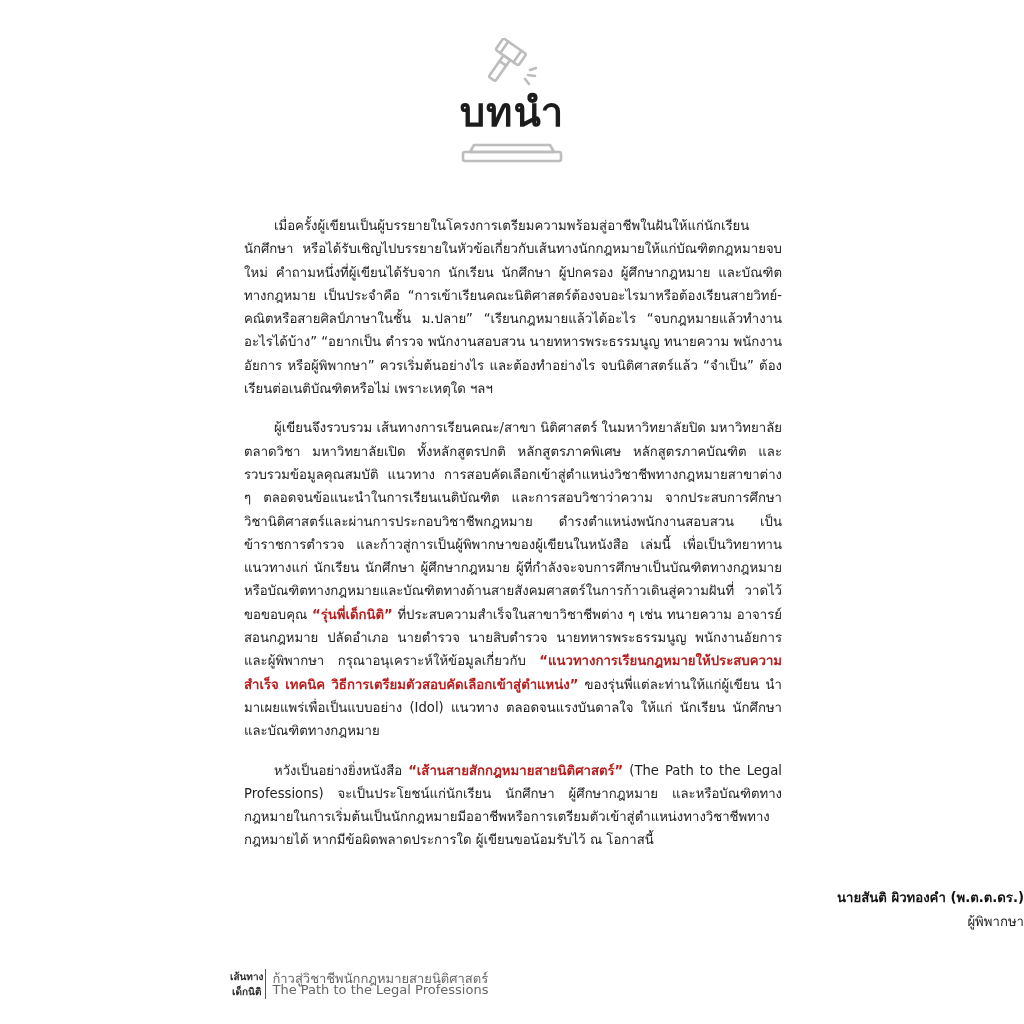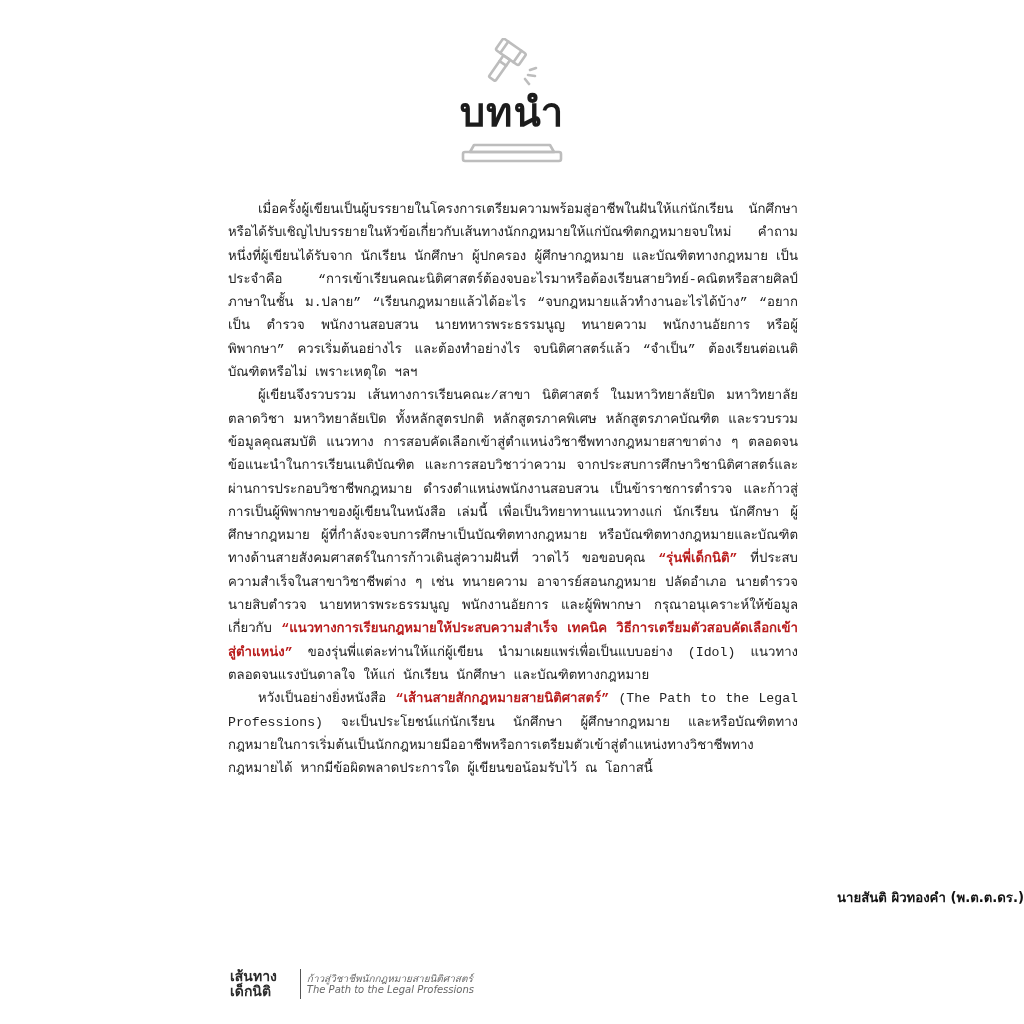--- a/index.html
+++ b/index.html
@@ -59,23 +59,22 @@
       left: 228px;
       top: 198px;
       width: 570px;
       font-family: "DejaVu Sans", sans-serif;
       font-size: 13.2px;
       line-height: 23.3px;
       color: #222;
       text-align: justify;
     }
     .body-text p {
-      margin: 0;
+      margin: 16px;
       text-indent: 30px;
-      font-family: Liberation Mono, monospace;
     }
     .body-text b {
       font-weight: bold;
       color: #b91c1c;
     }
     .signature {
       position: absolute;
       left: 0;
       width: 1024px;
       top: 886px;
@@ -93,33 +92,33 @@
       position: absolute;
       left: 230px;
       top: 966px;
       height: 36px;
       display: flex;
       align-items: center;
     }
     .footer .logo {
       font-family: "DejaVu Sans", sans-serif;
       font-weight: bold;
-      font-size: 14px;
+      font-size: 10px;
       line-height: 15px;
       color: #2a2a2a;
-      padding-right: 23px;
+      padding-right: 2px;
       border-right: 1.5px solid #555;
+      text-align: center;
     }
     .footer .tagline {
       padding-left: 6px;
       font-family: "DejaVu Sans", sans-serif;
-      font-size: 10px;
+      font-size: 13px;
       line-height: 11px;
       color: #666;
-      font-style: italic;
     }
   </style>
 </head>
 <body>
 
 <div class="page">
 
   <div class="header">
     <svg class="gavel" viewBox="0 0 80 60" fill="none" stroke="#bdbdbd" stroke-width="2.6" stroke-linejoin="round" stroke-linecap="round">
 
@@ -150,20 +149,21 @@
     <p>
       <span>ผู้เขียนจึงรวบรวม เส้นทางการเรียนคณะ/สาขา นิติศาสตร์ ในมหาวิทยาลัยปิด มหาวิทยาลัยตลาดวิชา มหาวิทยาลัยเปิด ทั้งหลักสูตรปกติ หลักสูตรภาคพิเศษ หลักสูตรภาคบัณฑิต และรวบรวมข้อมูลคุณสมบัติ แนวทาง การสอบคัดเลือกเข้าสู่ตำแหน่งวิชาชีพทางกฎหมายสาขาต่าง ๆ ตลอดจนข้อแนะนำในการเรียนเนติบัณฑิต และการสอบวิชาว่าความ จากประสบการศึกษาวิชานิติศาสตร์และผ่านการประกอบวิชาชีพกฎหมาย ดำรงตำแหน่งพนักงานสอบสวน เป็นข้าราชการตำรวจ และก้าวสู่การเป็นผู้พิพากษาของผู้เขียนในหนังสือ เล่มนี้ เพื่อเป็นวิทยาทานแนวทางแก่ นักเรียน นักศึกษา ผู้ศึกษากฎหมาย ผู้ที่กำลังจะจบการศึกษาเป็นบัณฑิตทางกฎหมาย หรือบัณฑิตทางกฎหมายและบัณฑิตทางด้านสายสังคมศาสตร์ในการก้าวเดินสู่ความฝันที่ วาดไว้ ขอขอบคุณ </span><b>“รุ่นพี่เด็กนิติ”</b><span> ที่ประสบความสำเร็จในสาขาวิชาชีพต่าง ๆ  เช่น ทนายความ อาจารย์สอนกฎหมาย ปลัดอำเภอ นายตำรวจ นายสิบตำรวจ นายทหารพระธรรมนูญ พนักงานอัยการ และผู้พิพากษา กรุณาอนุเคราะห์ให้ข้อมูลเกี่ยวกับ </span><b>“แนวทางการเรียนกฎหมายให้ประสบความสำเร็จ เทคนิค วิธีการเตรียมตัวสอบคัดเลือกเข้าสู่ตำแหน่ง”</b><span> ของรุ่นพี่แต่ละท่านให้แก่ผู้เขียน นำมาเผยแพร่เพื่อเป็นแบบอย่าง (Idol) แนวทาง ตลอดจนแรงบันดาลใจ ให้แก่ นักเรียน นักศึกษา และบัณฑิตทางกฎหมาย</span>
     </p>
     <p>
       <span>หวังเป็นอย่างยิ่งหนังสือ </span><b>“เส้านสายสักกฎหมายสายนิติศาสตร์”</b><span> (The Path to the Legal Professions) จะเป็นประโยชน์แก่นักเรียน นักศึกษา ผู้ศึกษากฎหมาย และหรือบัณฑิตทางกฎหมายในการเริ่มต้นเป็นนักกฎหมายมีออาชีพหรือการเตรียมตัวเข้าสู่ตำแหน่งทางวิชาชีพทางกฎหมายได้ หากมีข้อผิดพลาดประการใด ผู้เขียนขอน้อมรับไว้ ณ โอกาสนี้</span>
     </p>
   </div>
 
   <div class="signature">
     <div class="name">นายสันติ ผิวทองคำ (พ.ต.ต.ดร.)</div>
+    <div>ผู้พิพากษา</div>
   </div>
 
   <div class="footer">
     <div class="logo">
       <div>เส้นทาง</div>
       <div>เด็กนิติ</div>
     </div>
     <div class="tagline">
       <div>ก้าวสู่วิชาชีพนักกฎหมายสายนิติศาสตร์</div>
       <div>The Path to the Legal Professions</div>

